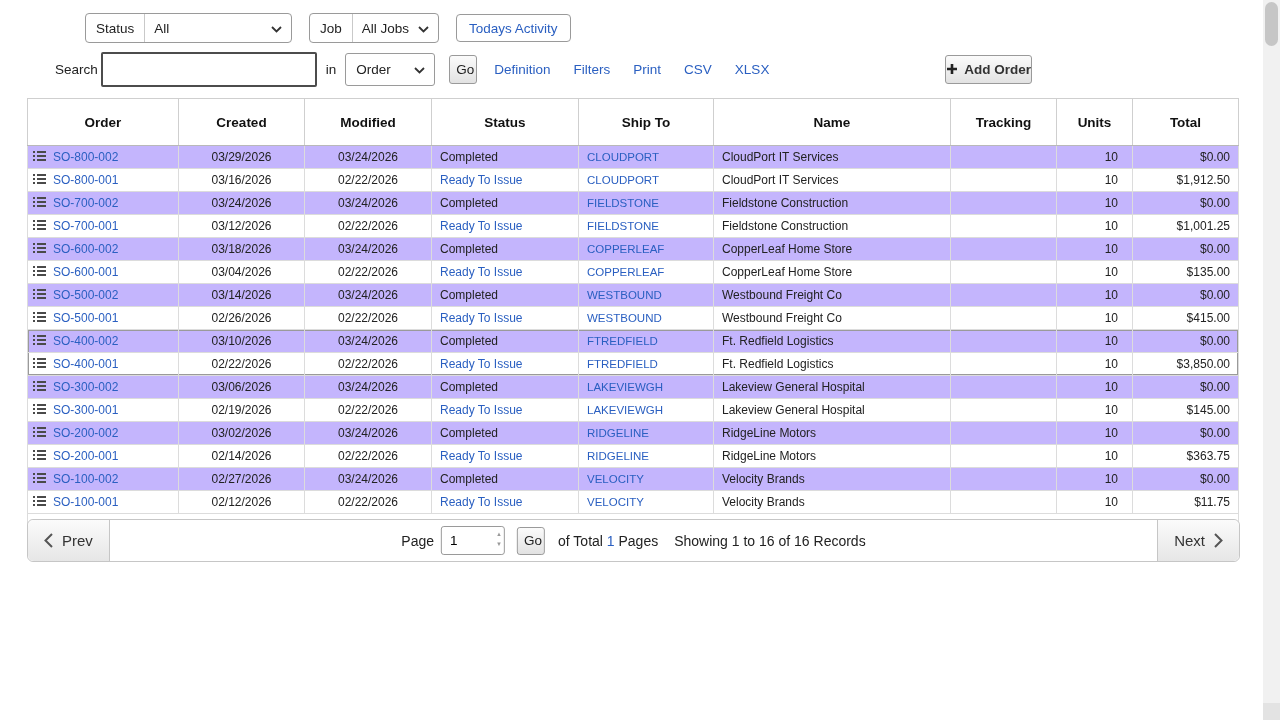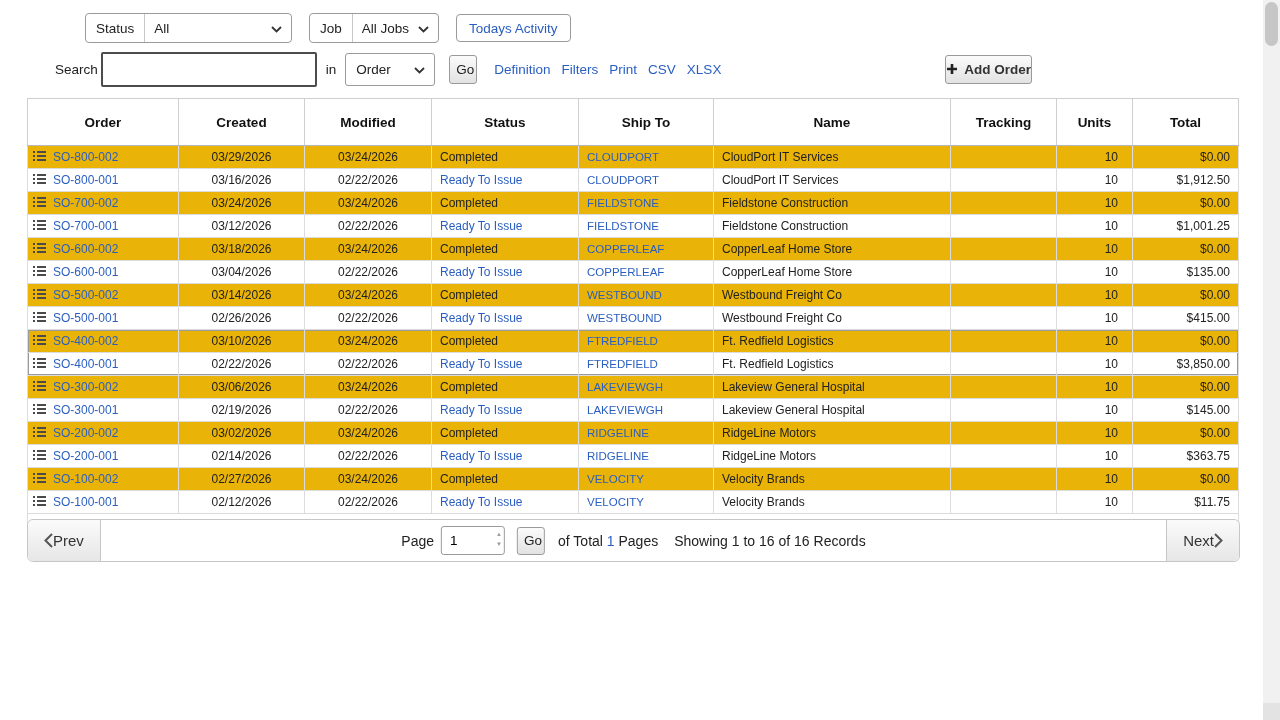--- a/index.html
+++ b/index.html
@@ -26,55 +26,55 @@
   .search-bar{position:absolute;top:52px;left:0;width:1100px;height:34px;display:flex;align-items:center}
   .sb-label{margin-left:55px;font-size:13.5px}
   .sb-input{margin-left:3px;width:200px;height:31px;border:2px solid #4c4c4c;border-radius:2px;
             padding:0 6px;font-size:14px;outline:none;font-family:inherit}
   .sb-in{margin-left:9px;font-size:13.5px}
   .sb-select{margin-left:9px;width:88px;height:31px;border-radius:3px}
   .sb-select .fg-value{padding:0 0 0 10px}
   .btn{background:linear-gradient(#fbfbfb,#e2e2e2);border:1px solid #9a9a9a;border-radius:3px;
        color:#222;cursor:pointer;font-family:inherit}
   .sb-go{margin-left:14px;width:28px;height:29px;font-size:13.5px}
-  .search-bar .lnk{margin-left:11px;font-size:13.5px}
+  .search-bar .lnk{margin-left:23px;font-size:13.5px}
   .search-bar .lnk.first{margin-left:17px}
   .add-order{margin-left:auto;margin-right:68px;height:29px;padding:0 0;font-size:13.5px;
              display:flex;align-items:center;gap:6px;font-weight:bold;color:#333}
   .plus{display:flex;line-height:0}
 
   
   .orders{position:absolute;top:98px;left:27px;width:1211px;border-collapse:collapse;
           table-layout:fixed;background:#fff;font-size:12px}
   .orders,.orders th,.orders td{border:1px solid #dcdcdc}
   .orders{border:1px solid #9a9a9a}
   .orders th{height:44px;font-size:13.5px;font-weight:bold;color:#111;text-align:center;
              background:#fff;border:1px solid #cfcfcf;border-bottom:1px solid #b9b9b9;cursor:pointer}
   .orders td{height:22px;line-height:22px;padding:0 8px;color:#222;white-space:nowrap;overflow:hidden}
-  tbody tr.stripe{background:#eab308}
+  tbody tr.stripe{background:#c4b5fd}
   .ta-c{text-align:center}.ta-r{text-align:right}
   td.c-order{padding:0 5px}
   .rowicon{display:inline-block;vertical-align:-1px;margin-right:7px;line-height:0;cursor:pointer}
   td.shipto{color:#2a5fc1;font-size:11.5px;cursor:pointer}
   td.st-link{color:#2a5fc1;cursor:pointer}
   td.c-units{text-align:right;padding-right:14px}
   .orders tfoot td{height:20px;line-height:20px;text-align:center;font-weight:bold;font-size:12px;
                    background:#fff;border-top:1px solid #cfcfcf}
   tr.sel-top td{box-shadow:inset 0 1px 0 #9a9a9a}
   tr.sel-top td:first-child{box-shadow:inset 0 1px 0 #9a9a9a,inset 1px 0 0 #9a9a9a}
   tr.sel-top td:last-child{box-shadow:inset 0 1px 0 #9a9a9a,inset -1px 0 0 #9a9a9a}
   tr.sel-bottom td{box-shadow:inset 0 -1px 0 #9a9a9a}
   tr.sel-bottom td:first-child{box-shadow:inset 0 -1px 0 #9a9a9a,inset 1px 0 0 #9a9a9a}
   tr.sel-bottom td:last-child{box-shadow:inset 0 -1px 0 #9a9a9a,inset -1px 0 0 #9a9a9a}
 
   
   .pager{position:absolute;top:519px;left:27px;width:1211px;height:41px;border:1px solid #c6c6c6;
          border-radius:6px;background:#fff;display:flex;align-items:center}
   .pg-btn{height:100%;border:none;background:linear-gradient(#fbfbfb,#e6e6e6);display:flex;
-          align-items:center;font-size:15px;color:#333;padding:0 16px;cursor:pointer;
+          align-items:center;gap:9px;font-size:15px;color:#333;padding:0 16px;cursor:pointer;
           font-family:inherit}
   .pg-prev{border-right:1px solid #c6c6c6;border-radius:6px 0 0 6px}
   .pg-next{margin-left:auto;border-left:1px solid #c6c6c6;border-radius:0 6px 6px 0}
   .pg-center{position:absolute;left:50%;transform:translateX(-50%);display:flex;align-items:center;
              font-size:14px;color:#222;white-space:nowrap}
   .pg-input-wrap{position:relative;margin-left:7px;display:inline-flex}
   .pg-input{width:40px;height:27px;border:1px solid #9a9a9a;border-radius:3px;
             padding:0 14px 0 8px;font-size:13.5px;font-family:inherit;outline:none}
   .spin{position:absolute;right:3px;top:3px;display:flex;flex-direction:column}
   .spin span{font-size:6px;color:#999;height:10px;display:flex;align-items:center;cursor:pointer}

